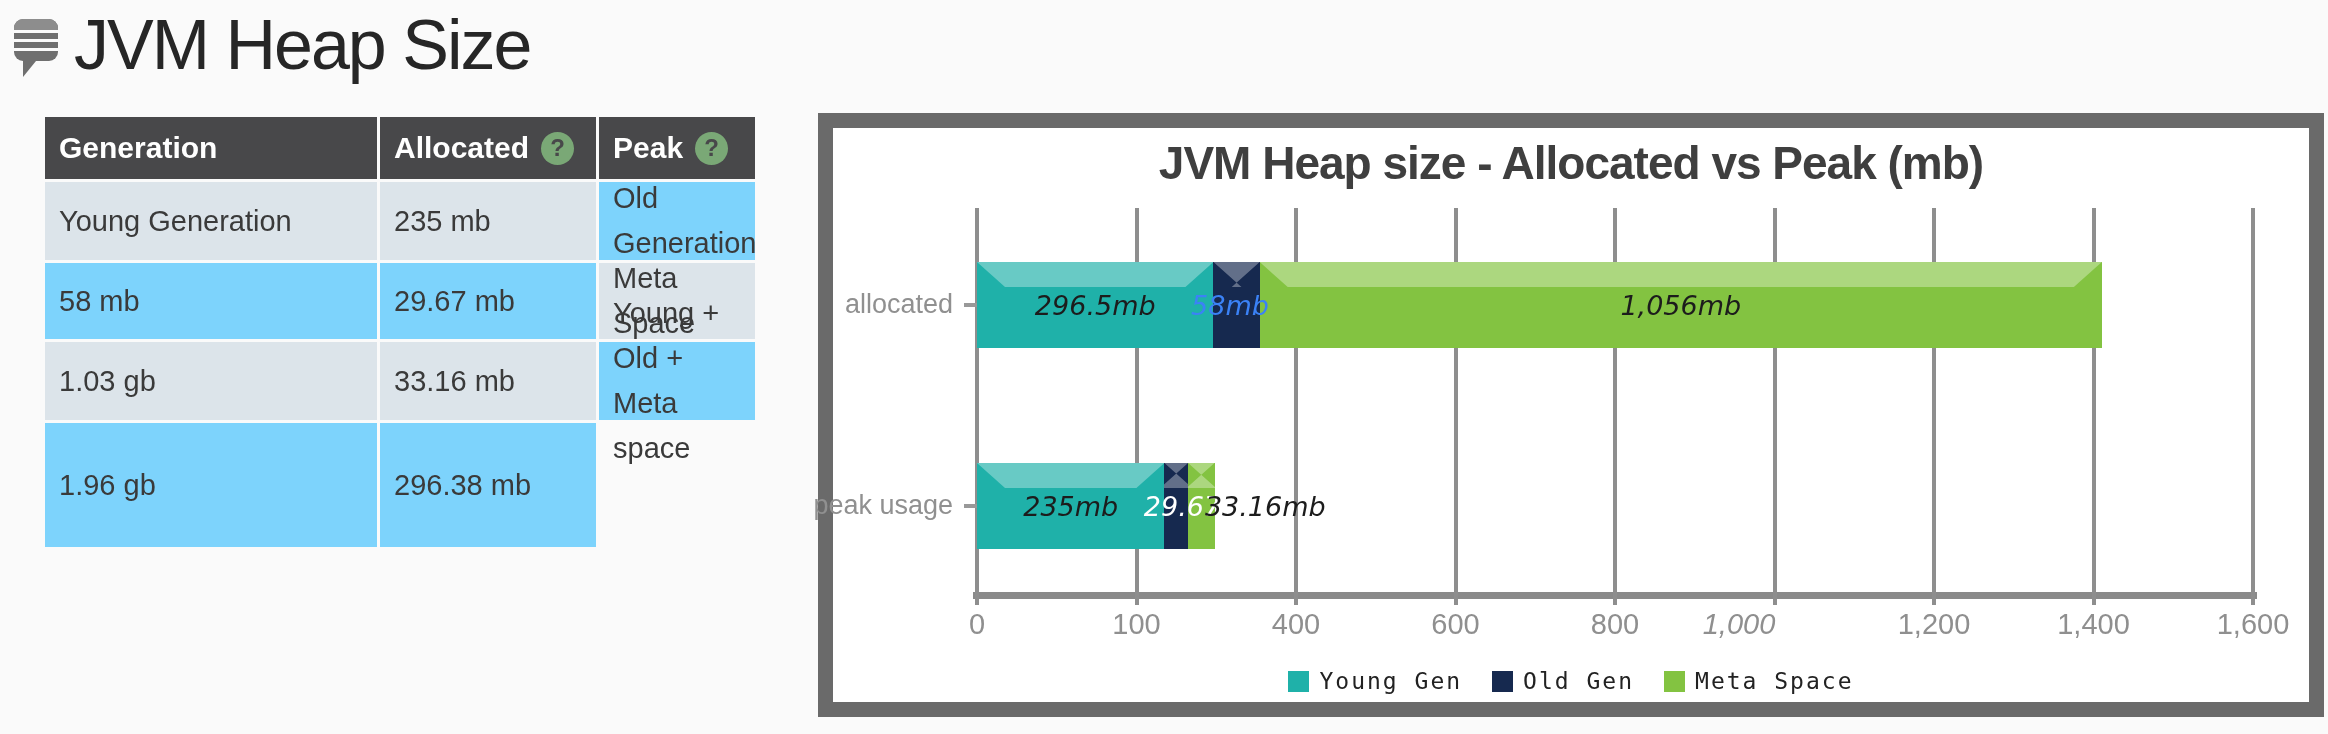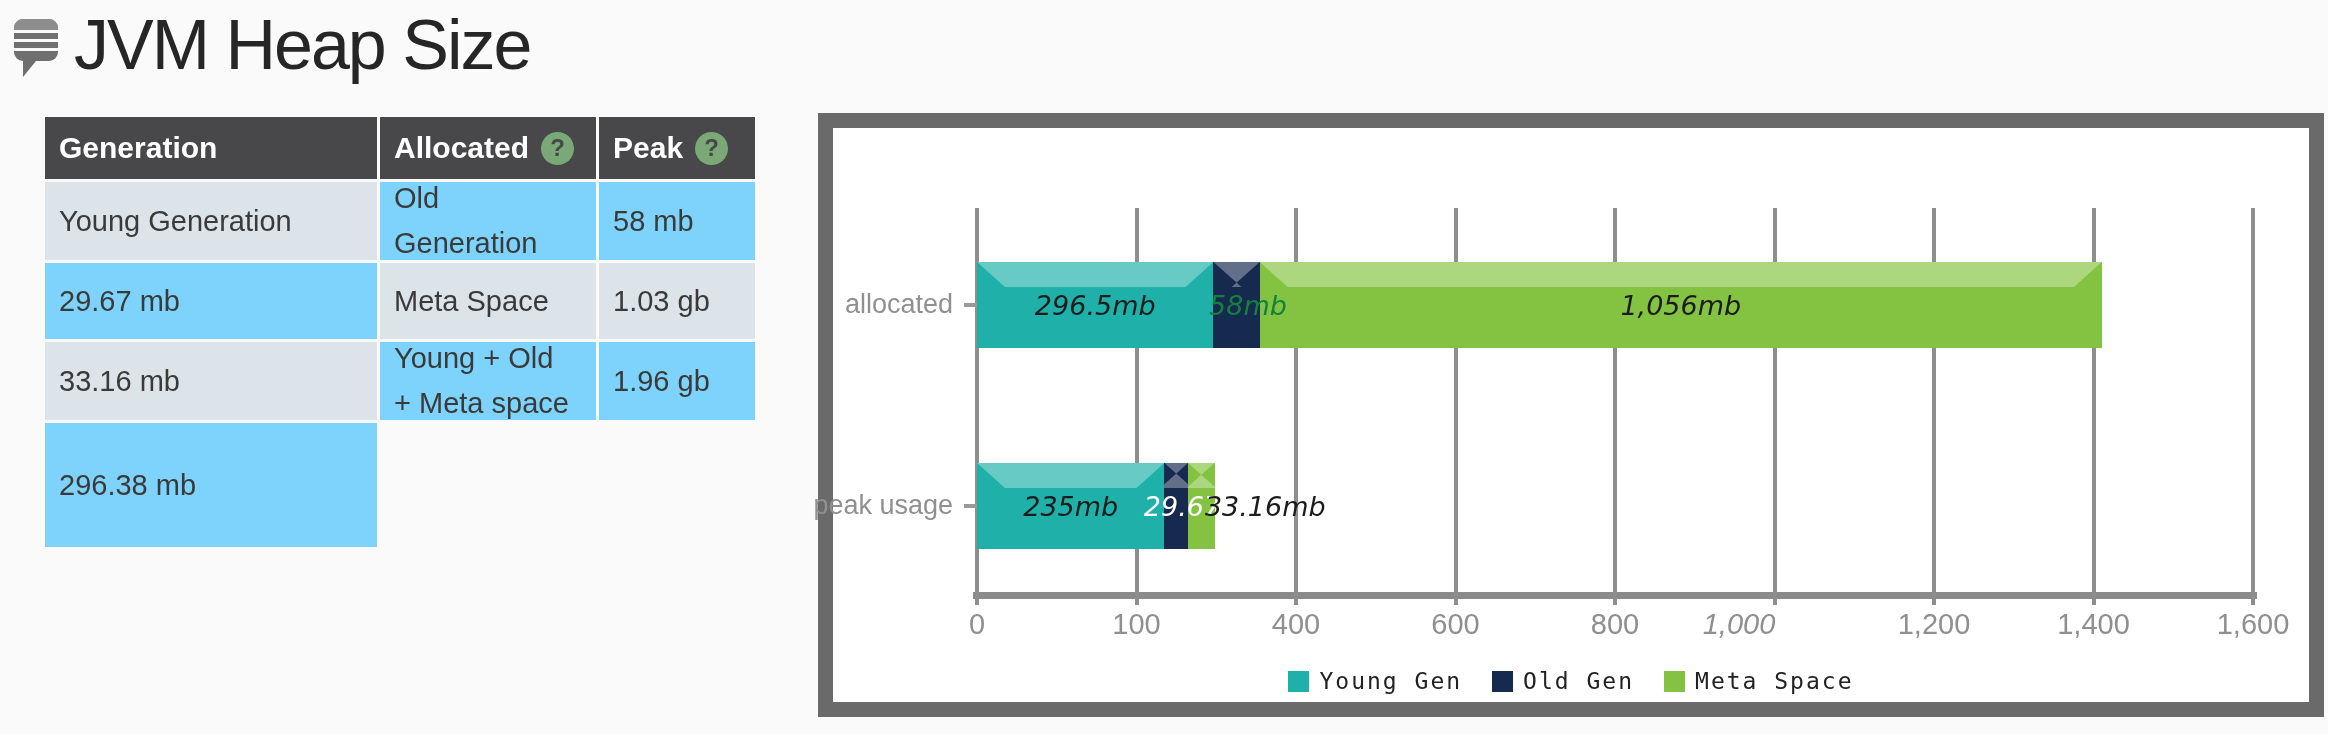--- a/index.html
+++ b/index.html
@@ -110,36 +110,38 @@
   <div class="th">
     <span>Allocated</span>
     <span class="help">?</span>
   </div>
   <div class="th">
     <span>Peak</span>
     <span class="help">?</span>
   </div>
 
   <div class="td row-alt">Young Generation</div>
+  <div class="td row-alt">235 mb</div>
 
   <div class="td row-plain">Old Generation</div>
   <div class="td row-plain">58 mb</div>
   <div class="td row-plain">29.67 mb</div>
 
   <div class="td row-alt">Meta Space</div>
   <div class="td row-alt">1.03 gb</div>
   <div class="td row-alt">33.16 mb</div>
 
   <div class="td row-plain">Young + Old + Meta space</div>
   <div class="td row-plain">1.96 gb</div>
   <div class="td row-plain">296.38 mb</div>
 </div>
 
 <div class="chart-panel">
   <div class="panel-inner">
+    <div class="chart-title">JVM Heap size - Allocated vs Peak (mb)</div>
     <div class="plot-area">
       <div class="axis-line"></div>
     <div class="gridline" style="left: -2px;"></div>
         <div class="x-tick-label" style="left: 0px;">0</div>
         <div class="gridline" style="left: 157.5px;"></div>
         <div class="x-tick-label" style="left: 159.5px;">100</div>
         <div class="gridline" style="left: 317px;"></div>
         <div class="x-tick-label" style="left: 319px;">400</div>
         <div class="gridline" style="left: 476.5px;"></div>
         <div class="x-tick-label" style="left: 478.5px;">600</div>
@@ -157,21 +159,21 @@
           <div class="bar-seg" style="left: 0px; width: 236.459px; background: rgb(31, 177, 169);">
             <div class="bar-shine"></div>
           </div>
           <div class="bar-seg" style="left: 236.459px; width: 46.255px; background: rgb(22, 41, 79);">
             <div class="bar-shine"></div>
           </div>
           <div class="bar-seg" style="left: 282.714px; width: 842.16px; background: rgb(131, 195, 65);">
             <div class="bar-shine"></div>
           </div>
           <span class="bar-label" style="left: 118.229px; color: rgb(28, 28, 28);">296.5mb</span>
-          <span class="bar-label" style="left: 271px; color: #15803d;">58mb</span>
+          <span class="bar-label" style="left: 253px; color: #3b82f6;">58mb</span>
           <span class="bar-label" style="left: 703.794px; color: rgb(28, 28, 28);">1,056mb</span>
         </div>
         <div class="cat-label" style="top: 81px;">allocated</div>
         <div class="cat-tick" style="top: 95px;"></div>
         <div class="bar-row" style="top: 255px;">
           <div class="bar-seg" style="left: 0px; width: 187.412px; background: rgb(31, 177, 169);">
             <div class="bar-shine"></div>
           </div>
           <div class="bar-seg" style="left: 187.412px; width: 23.6618px; background: rgb(22, 41, 79);">
             <div class="bar-shine"></div>

